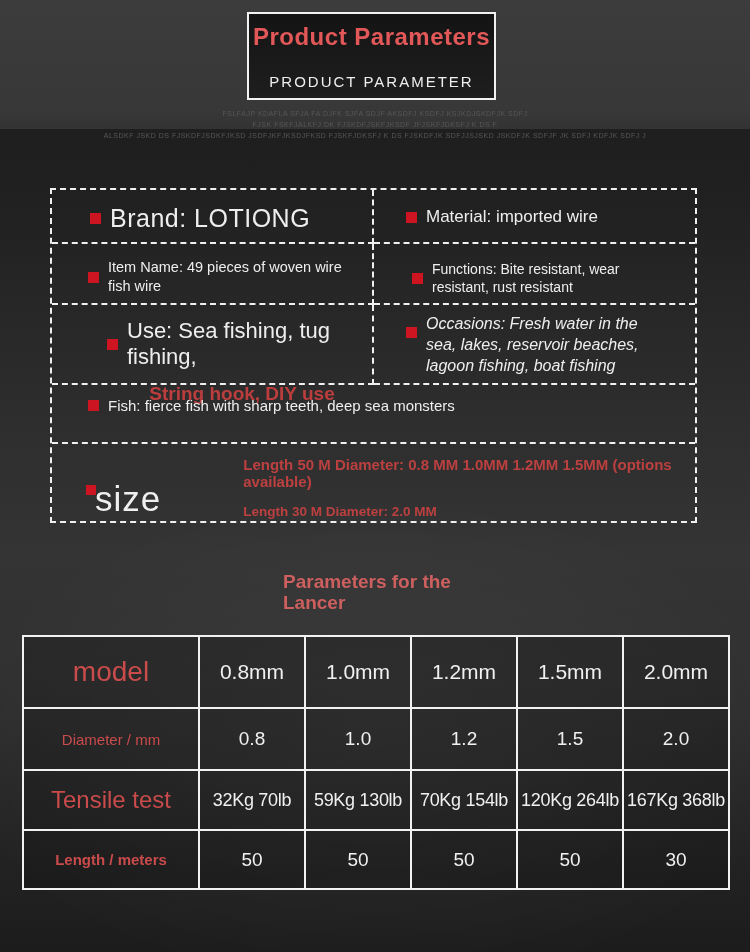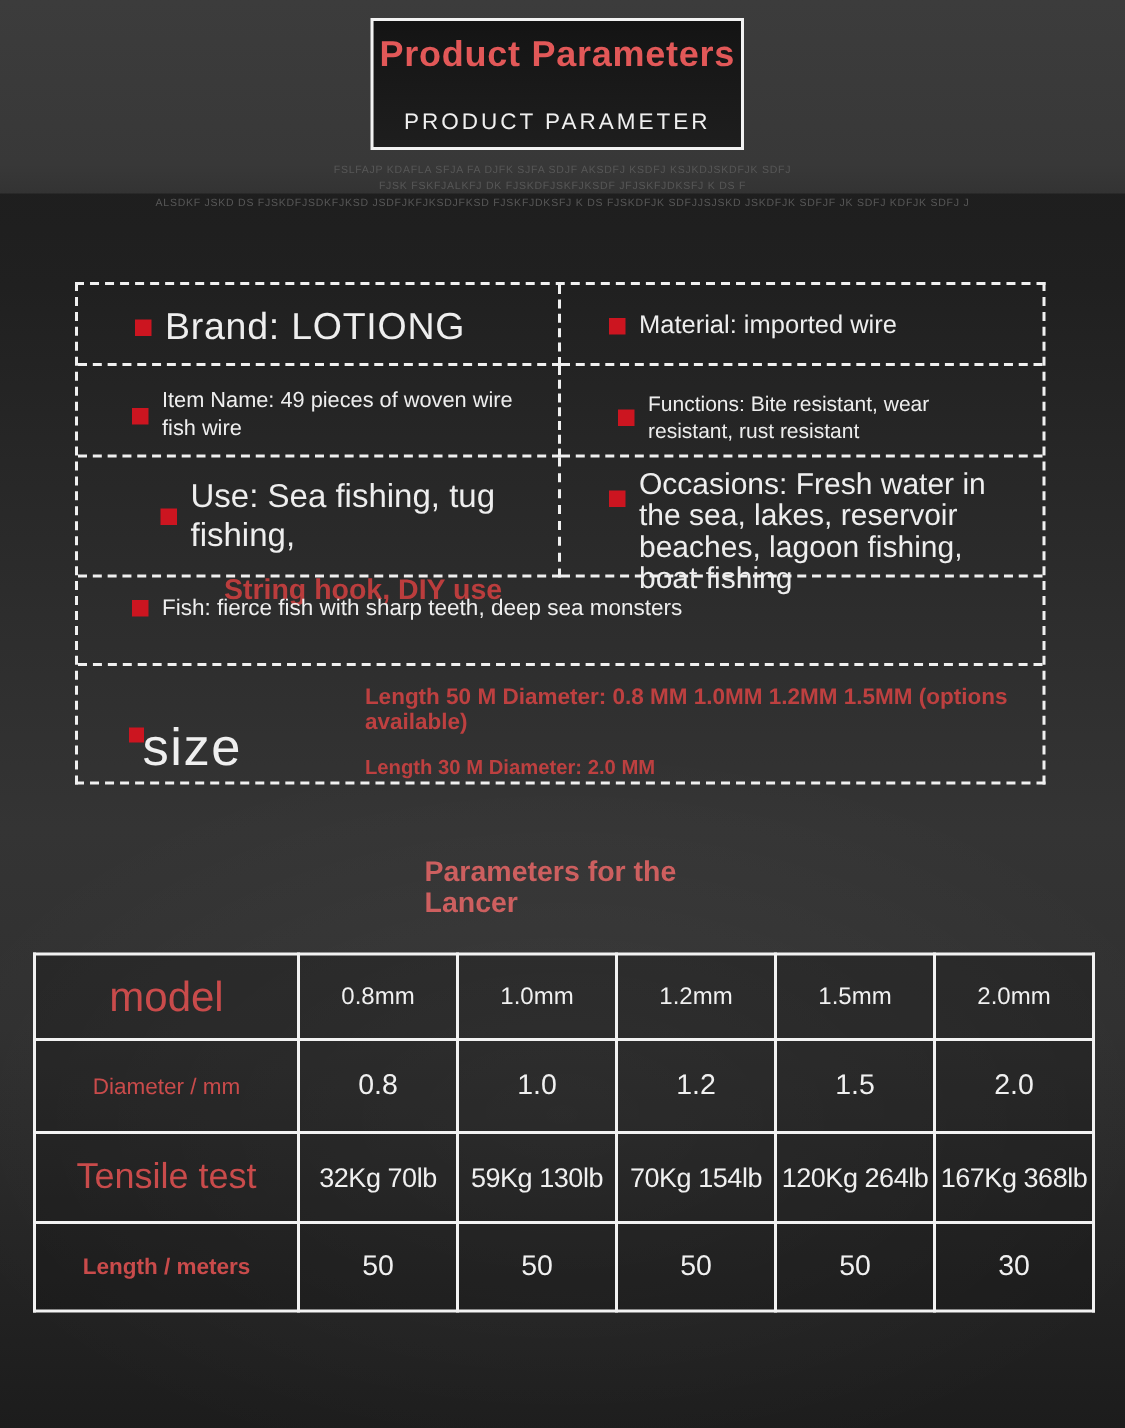--- a/index.html
+++ b/index.html
@@ -75,21 +75,21 @@
   .functions-cell .spec-line { padding: 16px 24px 0 38px; }
   .functions-text { font-size: 14px; line-height: 18px; color: #eee; }
 
   .use-cell .spec-line { padding: 13px 0 0 55px; }
   .use-text { font-size: 22px; color: #eee; }
   .use-sub { margin-top: 13px; text-align: center; padding-left: 60px;
     font-size: 19px; font-weight: 700; color: #bb3d3d; }
 
   .occasions-cell .spec-line { padding: 8px 26px 0 32px; align-items: flex-start; }
   .occasions-cell .bullet { margin-top: 14px; }
-  .occasions-text { font-size: 20px; line-height: 21px; color: #eee; }
+  .occasions-text { font-size: 16px; line-height: 21px; color: #eee; font-style: italic; }
 
   .fish-cell .spec-line { padding: 12px 20px 0 36px; }
   .fish-text { font-size: 15px; color: #eee; }
 
   .size-cell { display: flex; align-items: flex-end; }
   .size-label-wrap { position: relative; margin-left: 43px; }
   .size-bullet { position: absolute; left: -9px; top: 6px; width: 10px; height: 10px; background: #cc1520; }
   .size-label { font-size: 35px; color: #efefef; letter-spacing: 1px; }
   .size-lines { margin-left: 82px; }
   .size-line1 { font-size: 15px; font-weight: 700; color: #bd4040; }
@@ -107,23 +107,23 @@
     border-collapse: collapse;
   }
   .param-table td {
     border: 2px solid #f2f2f2;
     text-align: center; vertical-align: middle;
     color: #f0f0f0;
     background: rgba(10,10,10,0.25);
   }
   .param-table td.lbl { width: 176px; color: #c94b4b; }
   .param-table td.val { width: 106px; font-size: 19px; }
-  .r-model td { height: 57px; }
+  .r-model td { height: 72px; }
   .r-model td.lbl { font-size: 28px; }
-  .r-model td.val { font-size: 16px; }
+  .r-model td.val { font-size: 21px; }
   .r-diameter td { height: 62px; }
   .r-diameter td.lbl { font-size: 15px; font-weight: 400; }
   .r-tensile td { height: 60px; }
   .r-tensile td.lbl { font-size: 24px; }
   .r-tensile td.val { font-size: 18px; letter-spacing: -0.3px; }
   .r-length td { height: 59px; }
   .r-length td.lbl { font-size: 15px; font-weight: 600; }
 </style>
 </head>
 <body>

